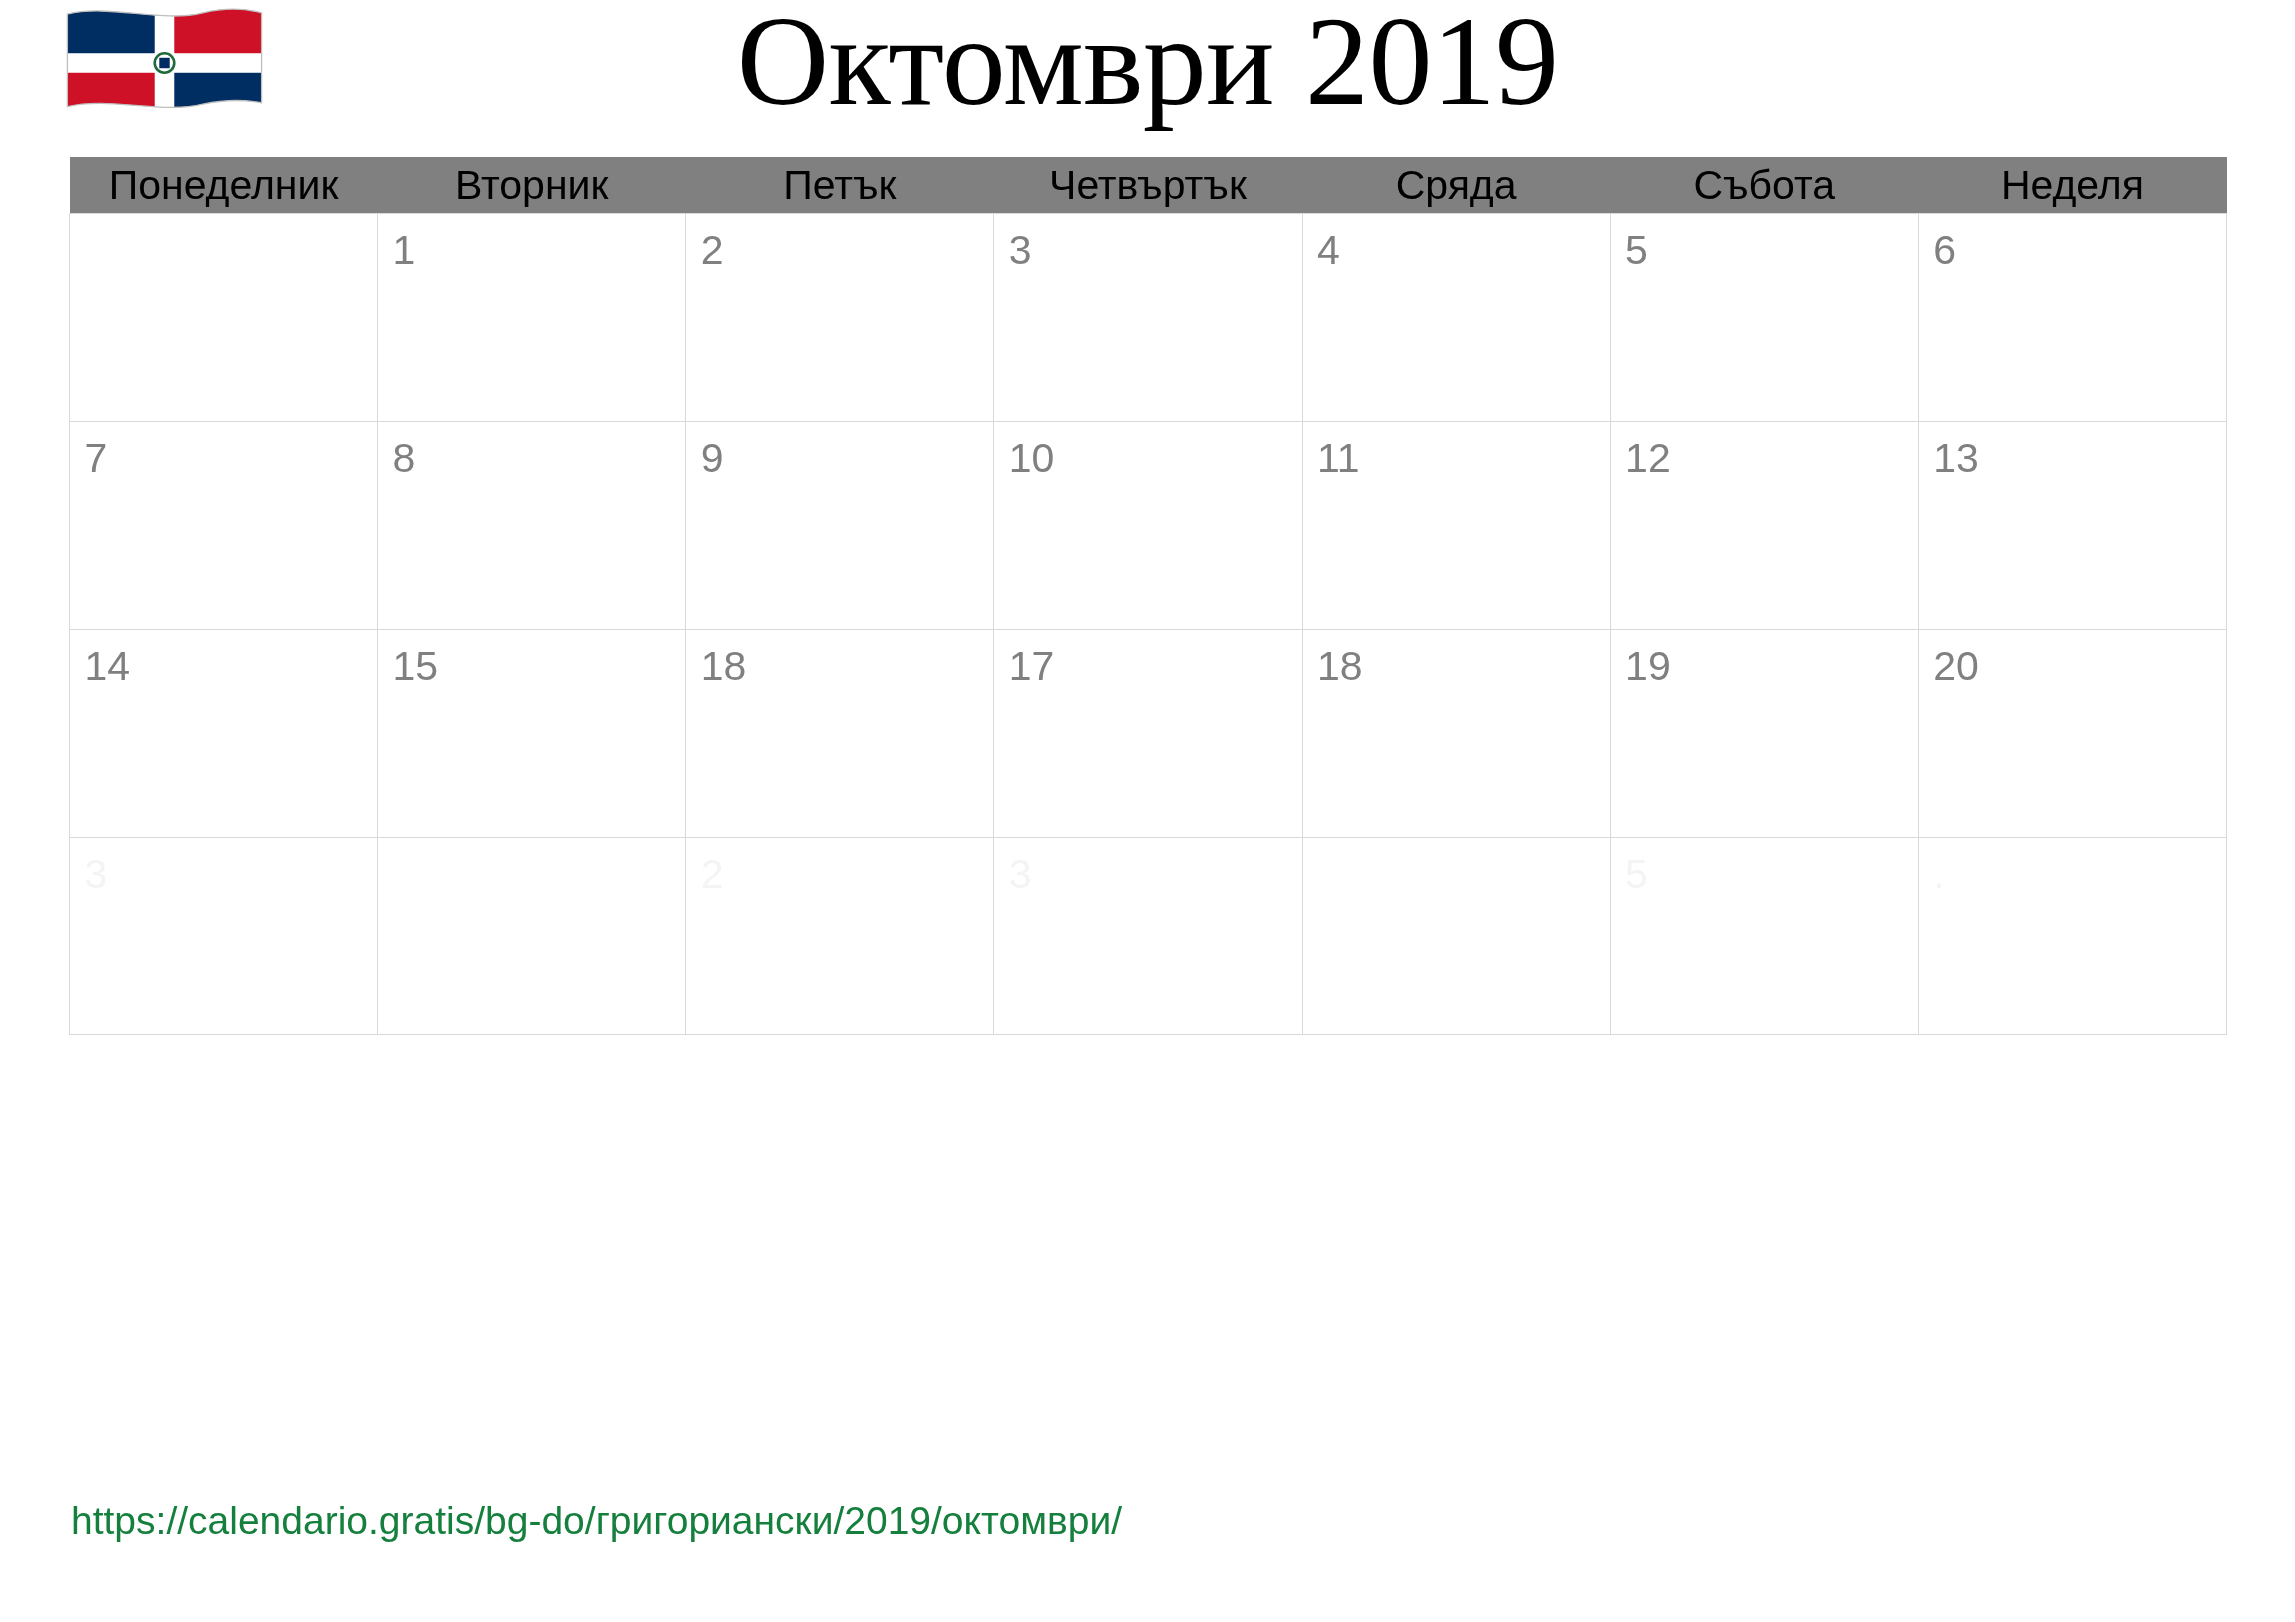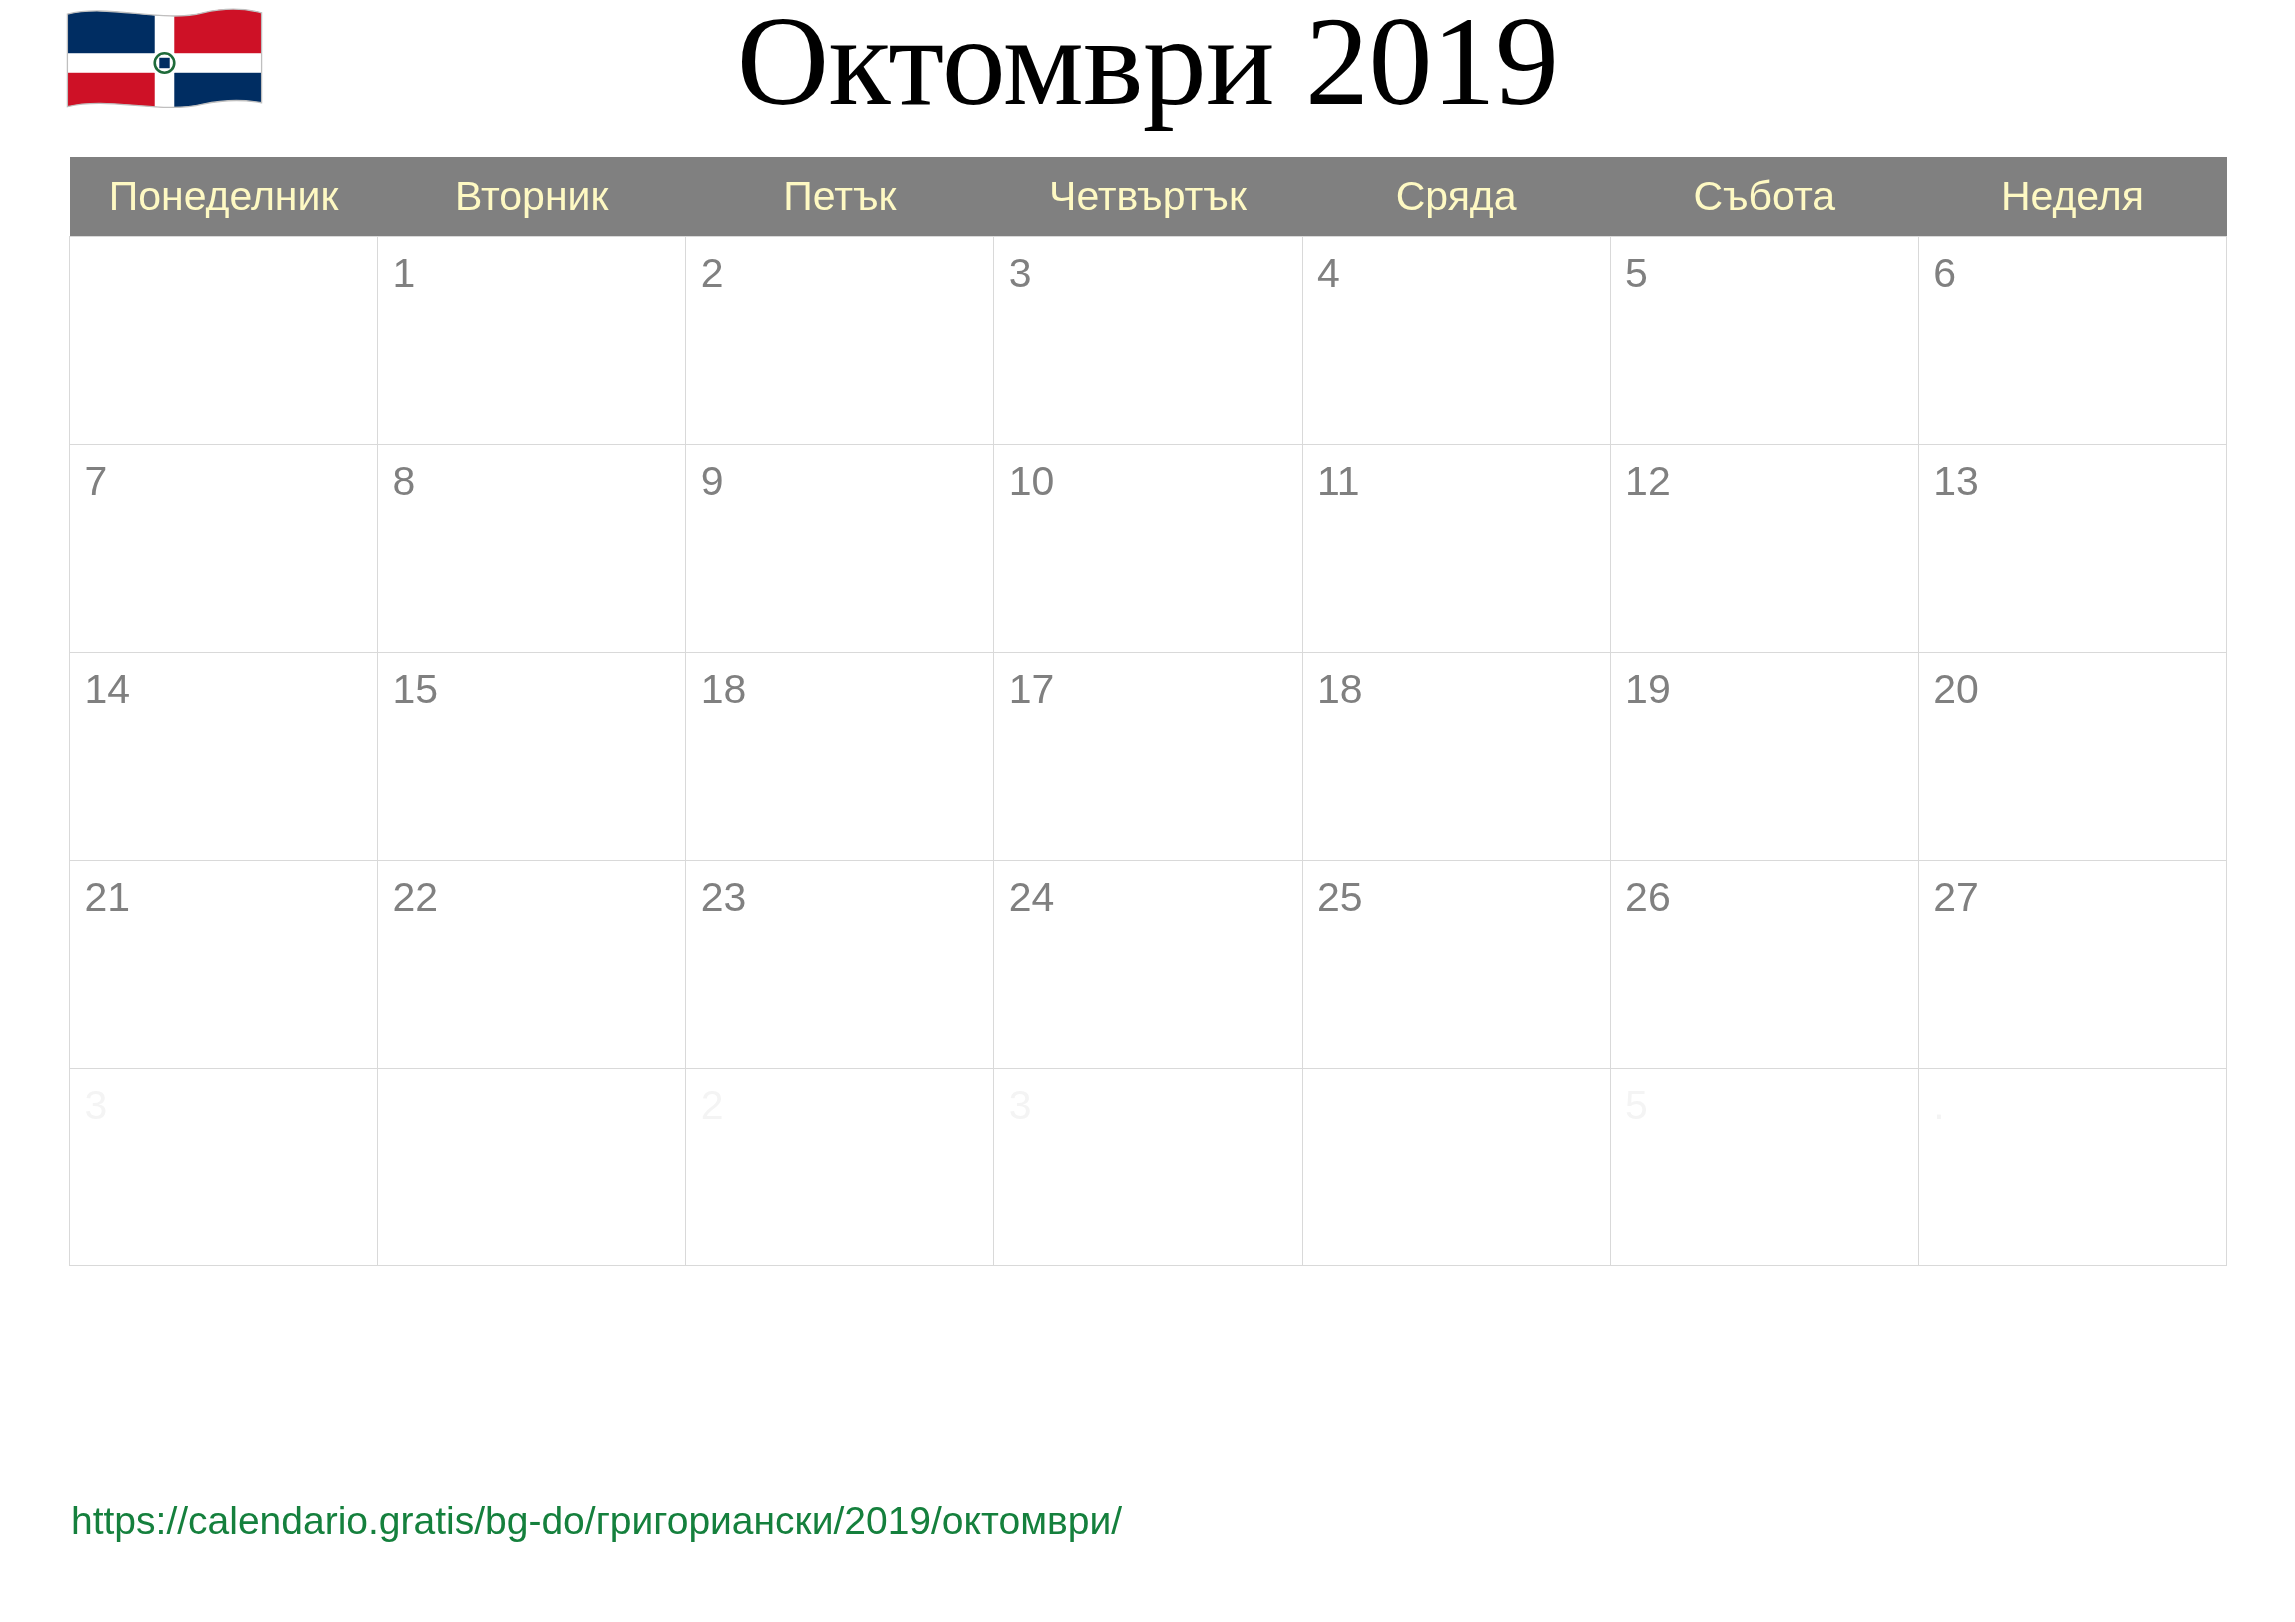--- a/index.html
+++ b/index.html
@@ -61,25 +61,25 @@
     position: absolute;
     left: 69px;
     top: 157px;
     width: 2158px;
     border-collapse: collapse;
     table-layout: fixed;
   }
 
   .calendar th {
     background: #808080;
-    color: #fef9c3;
+    color: #000000;
     font-weight: normal;
     font-size: 41px;
     line-height: 41px;
-    height: 79px;
+    height: 56px;
     text-align: center;
     vertical-align: middle;
     padding: 0;
     border: 0;
   }
 
   .calendar td {
     border: 1.3px solid #d9d9d9;
     height: 207px;
     vertical-align: top;
@@ -221,43 +221,20 @@
         <td>
             <span class="daynum">18</span>
           </td>
         <td>
             <span class="daynum">19</span>
           </td>
         <td>
             <span class="daynum">20</span>
           </td>
       </tr>
-      <tr>
-        <td>
-            <span class="daynum">21</span>
-          </td>
-        <td>
-            <span class="daynum">22</span>
-          </td>
-        <td>
-            <span class="daynum">23</span>
-          </td>
-        <td>
-            <span class="daynum">24</span>
-          </td>
-        <td>
-            <span class="daynum">25</span>
-          </td>
-        <td>
-            <span class="daynum">26</span>
-          </td>
-        <td>
-            <span class="daynum">27</span>
-          </td>
-      </tr>
       <tr class="ghost">
         <td>
             <span class="daynum">3</span>
           </td>
         <td>
             <span class="daynum"></span>
           </td>
         <td>
             <span class="daynum">2</span>
           </td>

